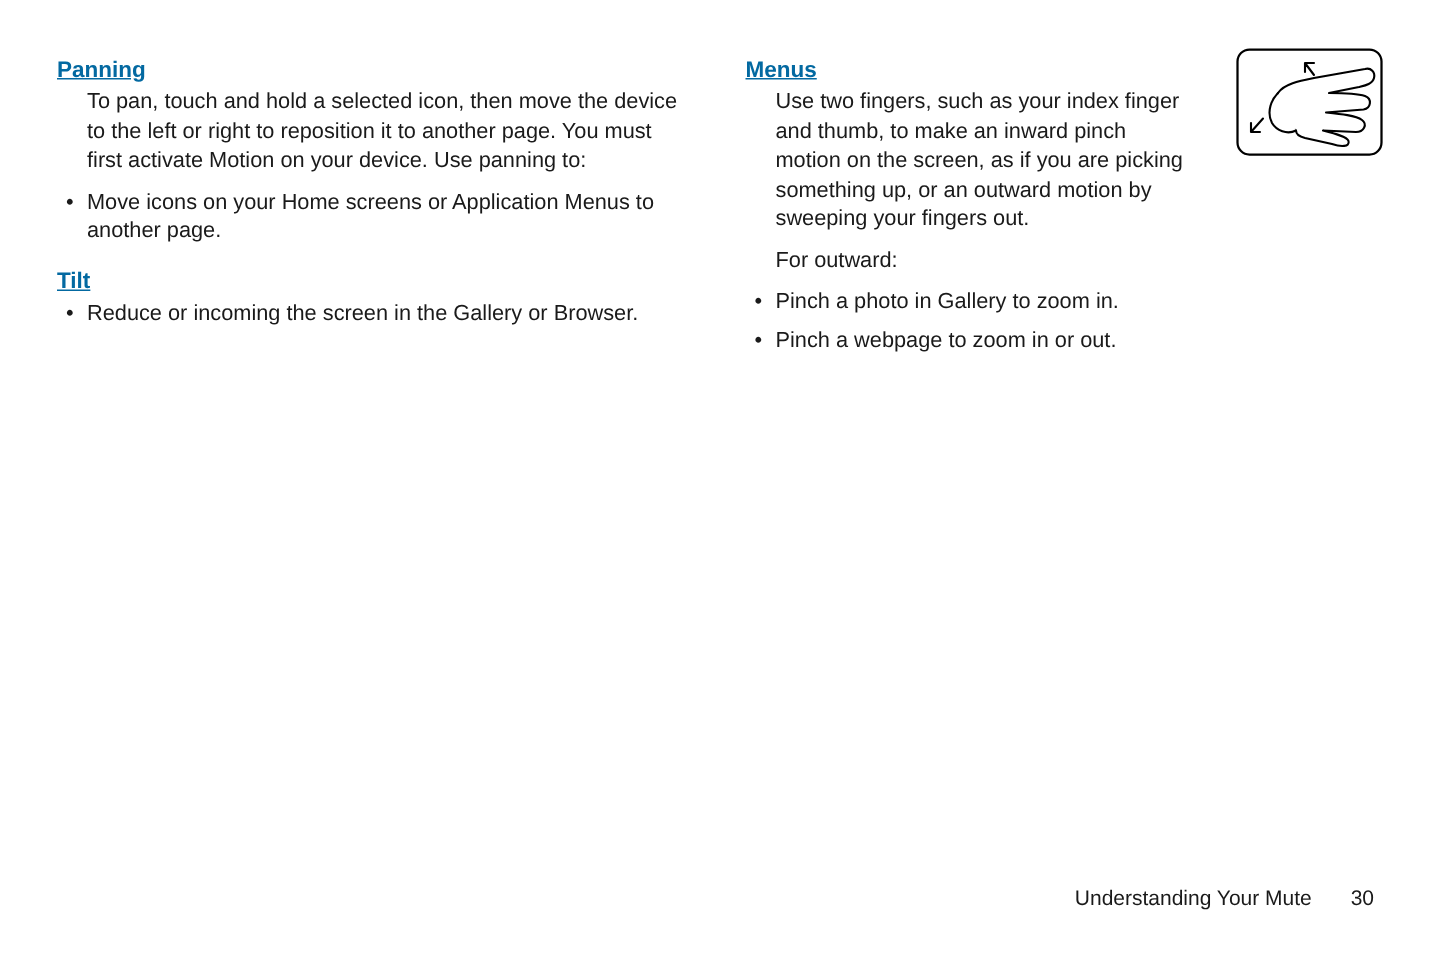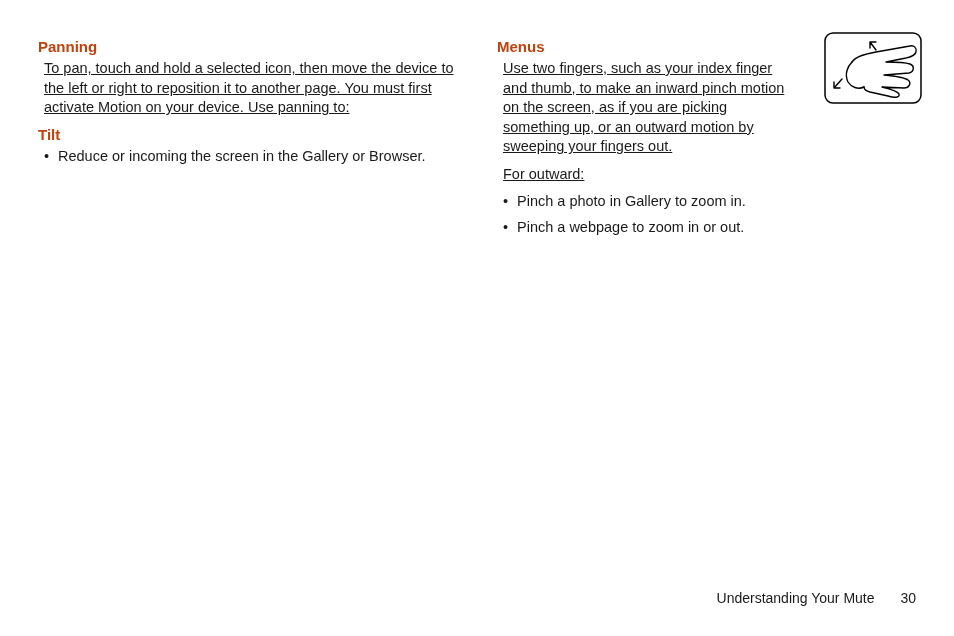--- a/index.html
+++ b/index.html
@@ -19,30 +19,30 @@
     }
     .col {
       flex: 1;
       max-width: 420px;
     }
     .col-right {
       position: relative;
     }
     .section-heading {
       font-weight: bold;
-      color: #c2410c;
+      color: #0369a1;
       font-size: 15px;
       margin-bottom: 4px;
+      text-decoration: underline;
     }
     .para {
       line-height: 1.35;
-      margin-left: 6px;
+      margin-left: 20px;
       margin-bottom: 8px;
       font-stretch: semi-condensed;
-      text-decoration: underline;
     }
     ul.bullets {
       list-style: none;
       margin-left: 6px;
       margin-bottom: 14px;
     }
     ul.bullets li {
       position: relative;
       padding-left: 14px;
       line-height: 1.35;
@@ -74,20 +74,23 @@
   </style>
 </head>
 <body>
 
 <div class="columns">
   <div class="col">
 
     <div>
       <div class="section-heading">Panning</div>
       <p class="para">To pan, touch and hold a selected icon, then move the device to the left or right to reposition it to another page. You must first activate Motion on your device. Use panning to:</p>
+      <ul class="bullets">
+        <li>Move icons on your Home screens or Application Menus to another page.</li>
+      </ul>
     </div>
 
     <div>
       <div class="section-heading">Tilt</div>
       <ul class="bullets">
         <li>Reduce or incoming the screen in the Gallery or Browser.</li>
       </ul>
     </div>
 
 

